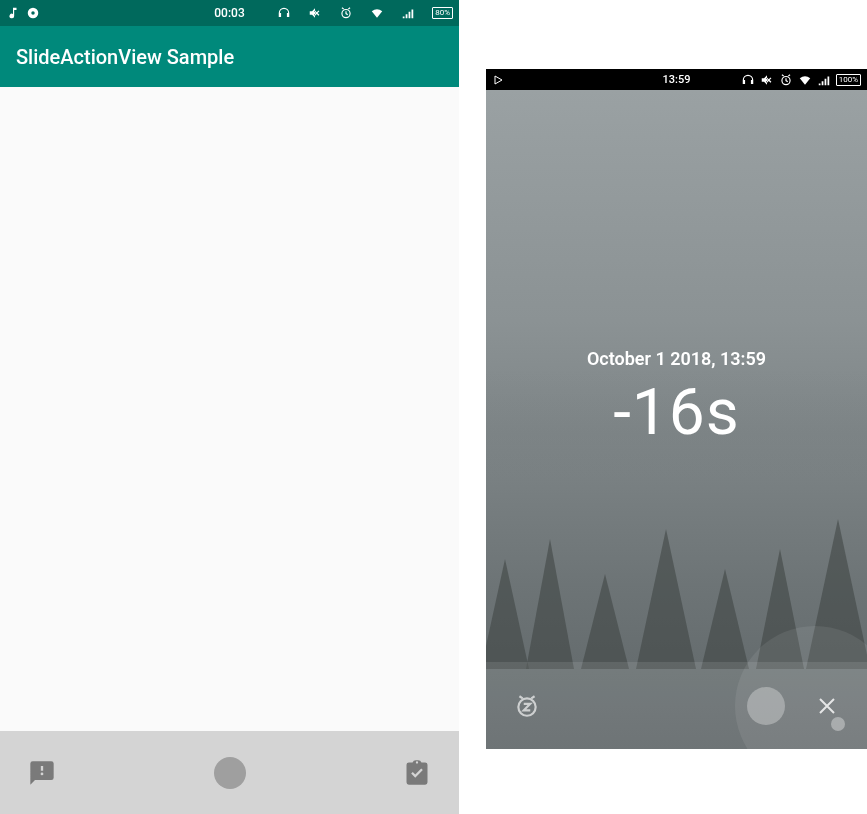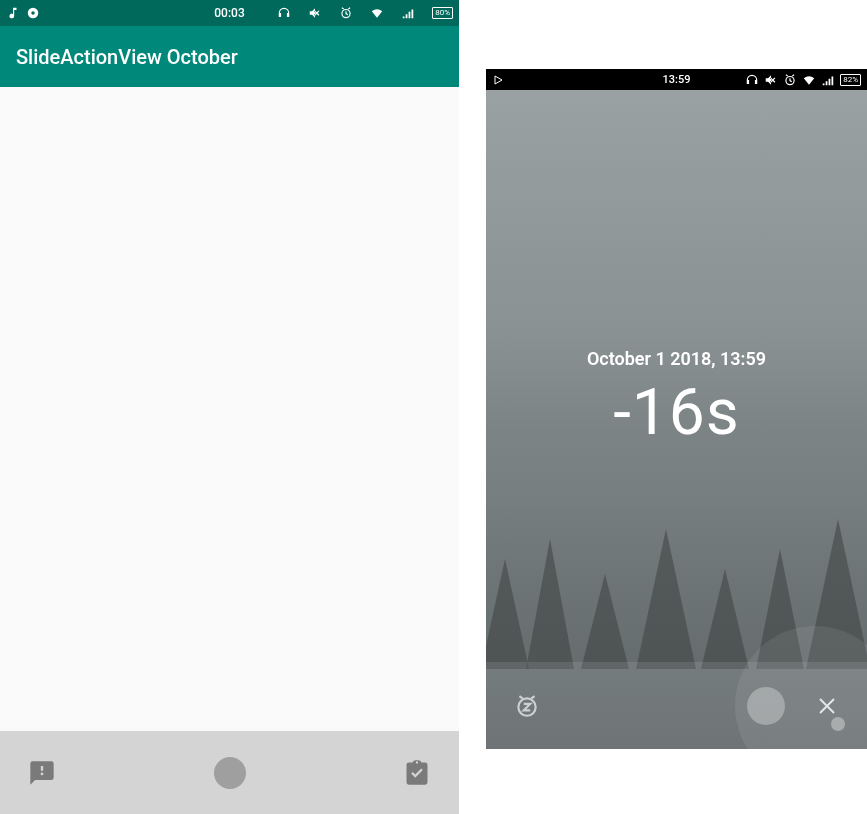--- a/index.html
+++ b/index.html
@@ -184,21 +184,21 @@
       <span class="sb-ico">
         <svg viewBox="0 0 24 24" fill="#fff">
             <path d="M3 18h3v3H3zM8 14h3v7H8zM13 10h3v11h-3zM18 6h3v15h-3z"></path>
           </svg>
       </span>
       <span class="batt-box">80%</span>
     </div>
   </div>
 
   <div class="appbar">
-    <span>SlideActionView October</span>
+    <span>SlideActionView Sample</span>
   </div>
 
   <div class="left-body"></div>
 
   <div class="slide-bar-left">
     <span class="gray-ico">
       <svg viewBox="0 0 24 24" fill="#7a7a7a">
           <path d="M20 2H4a2 2 0 00-2 2v18l4-4h14a2 2 0 002-2V4a2 2 0 00-2-2zM12 14a1.2 1.2 0 110-2.4 1.2 1.2 0 010 2.4zm1-4h-2V6h2v4z"></path>
         </svg>
     </span>
@@ -240,21 +240,21 @@
       <span class="sb-ico">
         <svg viewBox="0 0 24 24" fill="#fff">
             <path d="M12 20l9-11a15 15 0 00-18 0l9 11z"></path>
           </svg>
       </span>
       <span class="sb-ico">
         <svg viewBox="0 0 24 24" fill="#fff">
             <path d="M3 18h3v3H3zM8 14h3v7H8zM13 10h3v11h-3zM18 6h3v15h-3z"></path>
           </svg>
       </span>
-      <span class="batt-box">82%</span>
+      <span class="batt-box">100%</span>
     </div>
   </div>
 
   <div class="bg-scene">
     <div class="mist"></div>
     <div class="tree t1"></div>
     <div class="tree t2"></div>
     <div class="tree t3"></div>
     <div class="tree t4"></div>
     <div class="tree t5"></div>

